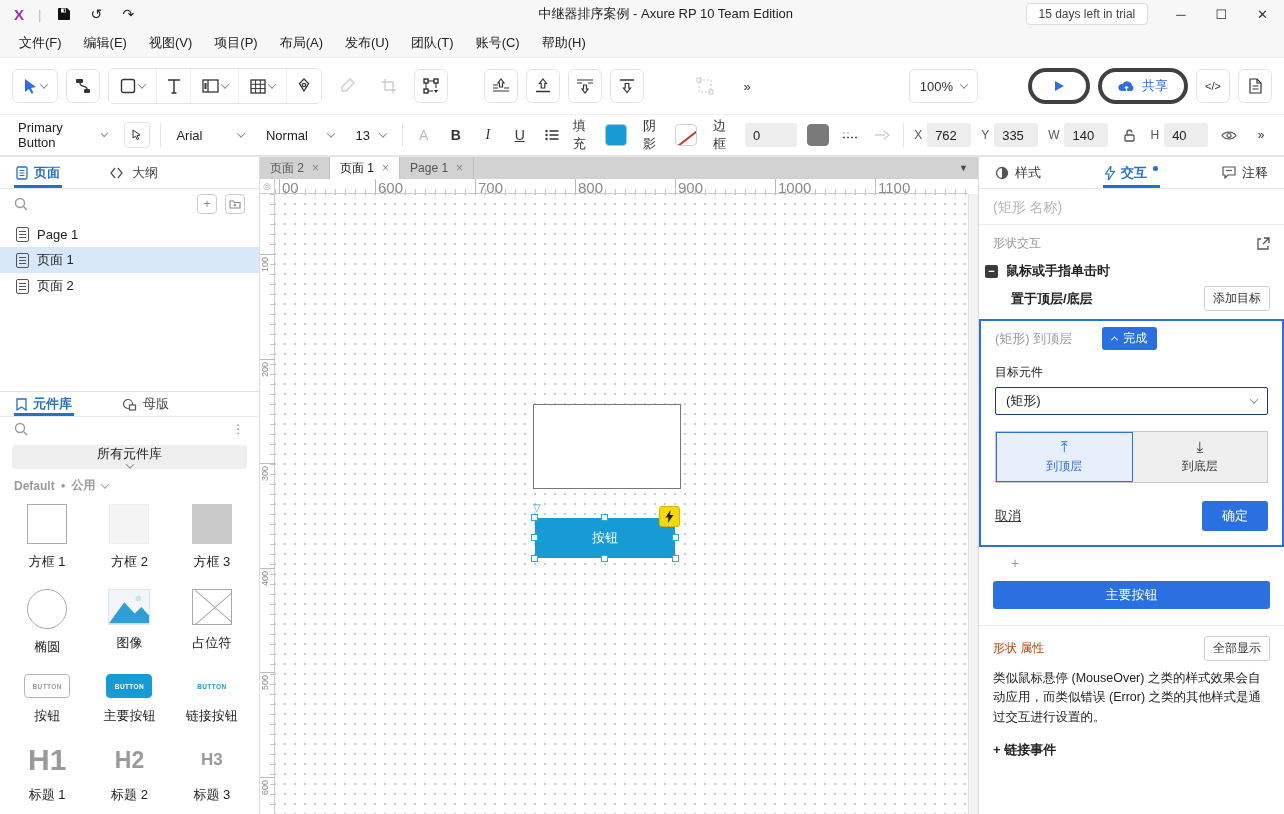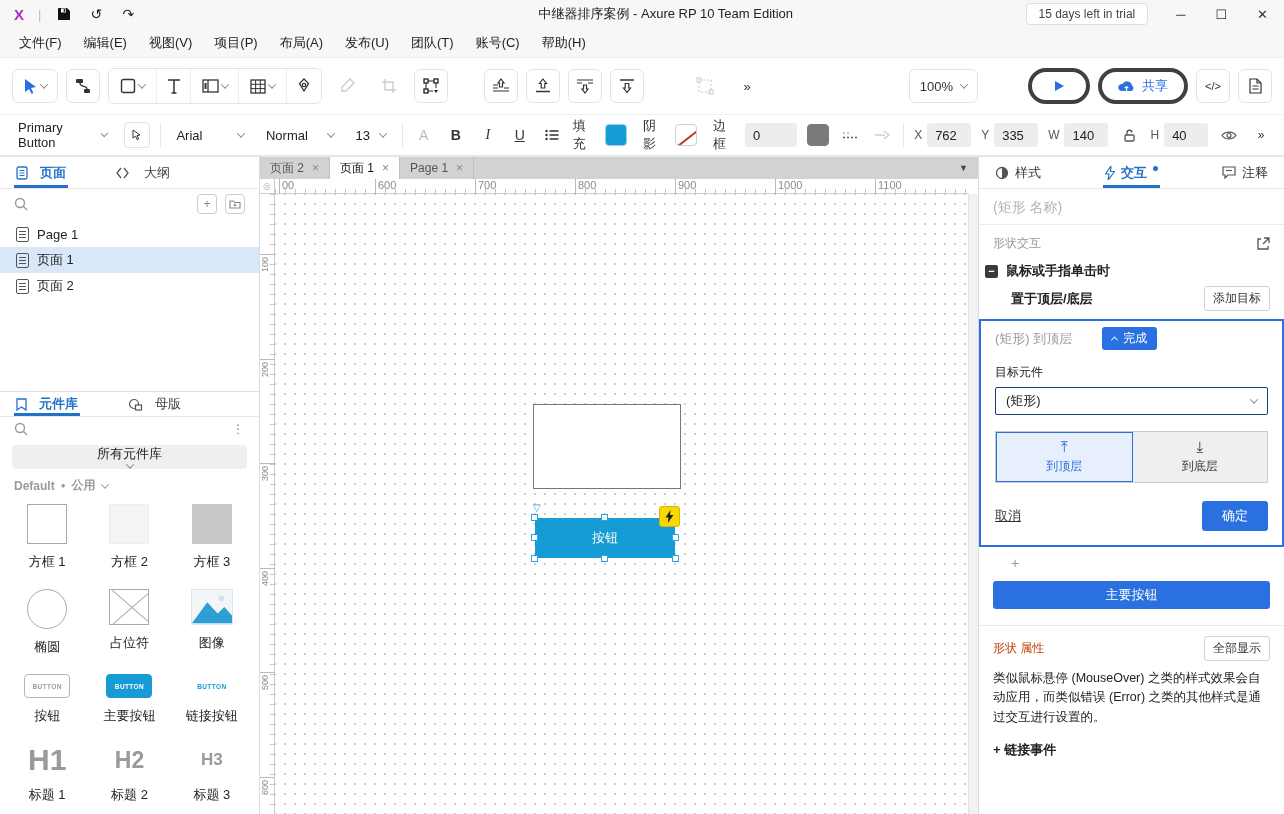--- a/index.html
+++ b/index.html
@@ -48,21 +48,21 @@
   .num-box { background:#ededed; border-radius:3px; height:24px; min-width:44px; display:flex; align-items:center; padding:0 8px; color:#222; }
   .coord { display:flex; align-items:center; gap:5px; }
   .coord .lbl { color:#555; font-size:12px; }
 
   
   .main { flex:1; display:flex; min-height:0; border-top:1px solid #e6e6e6; }
 
   
   .sidebar { width:260px; flex:0 0 auto; border-right:1px solid #dcdcdc; display:flex; flex-direction:column; background:#fff; }
   .panel-tabs { display:flex; align-items:center; height:32px; padding:0 14px; gap:6px; border-bottom:1px solid #e8e8e8; }
-  .panel-tab { display:flex; align-items:center; gap:12px; font-size:13px; color:#444; height:100%; position:relative; padding:0 2px; margin-right:40px; }
+  .panel-tab { display:flex; align-items:center; gap:6px; font-size:13px; color:#444; height:100%; position:relative; padding:0 2px; margin-right:40px; }
   .panel-tab.active { color:#2472c8; font-weight:bold; }
   .panel-tab.active::after { content:""; position:absolute; left:0; right:0; bottom:0; height:3px; background:#2472c8; }
   .search-row { display:flex; align-items:center; height:30px; padding:0 14px; gap:8px; color:#999; }
   .search-row .grow { flex:1; }
   .mini-btn { width:20px; height:20px; border:1px solid #ccc; border-radius:4px; display:flex; align-items:center; justify-content:center; color:#888; font-size:12px; background:#fff; }
   .page-list { padding:2px 0 8px; }
   .page-row { display:flex; align-items:center; gap:8px; height:26px; padding:0 16px; font-size:13px; color:#222; }
   .page-row.selected { background:#d9e8f8; }
   .doc-ic { width:13px; height:15px; border:1.2px solid #555; border-radius:2px; position:relative; flex:0 0 auto; }
   .doc-ic::before { content:""; position:absolute; left:2px; top:3px; right:2px; height:1.2px; background:#555; box-shadow:0 3px 0 #555, 0 6px 0 #555; }
@@ -91,21 +91,21 @@
   
   .canvas-col { flex:1; display:flex; flex-direction:column; min-width:0; position:relative; }
   .tabbar { height:22px; background:#d2d2d2; display:flex; align-items:stretch; font-size:12px; flex:0 0 auto; }
   .ctab { display:flex; align-items:center; gap:8px; padding:0 10px; color:#555; border-right:1px solid #c0c0c0; }
   .ctab.active { background:#fff; color:#111; }
   .ctab .x { color:#888; font-size:12px; }
   .tabbar-end { margin-left:auto; display:flex; align-items:center; padding:0 10px; color:#444; font-size:9px; }
   .canvas-wrap { flex:1; position:relative; overflow:hidden; background:#fff; }
   .ruler-corner { position:absolute; left:0; top:0; width:15px; height:15px; background:#fff; border-right:1px solid #ccc; border-bottom:1px solid #ccc; z-index:5; display:flex; align-items:center; justify-content:center; color:#aaa; font-size:9px; }
   .ruler-h { position:absolute; left:15px; right:10px; top:0; height:15px; background:#fff; border-bottom:1px solid #ccc; background-image:repeating-linear-gradient(to right,#c4c4c4 0 1px,transparent 1px 10px); background-size:100% 4px; background-position:0 100%; background-repeat:no-repeat; z-index:4; }
-  .ruler-h .rl { position:absolute; top:0px; font-size:11px; color:#8a8a8a; border-left:1px solid #bbb; padding-left:2px; height:15px; }
+  .ruler-h .rl { position:absolute; top:0px; font-size:15px; color:#8a8a8a; border-left:1px solid #bbb; padding-left:2px; height:15px; }
   .ruler-v { position:absolute; left:0; top:15px; bottom:0; width:15px; background:#fff; border-right:1px solid #ccc; background-image:repeating-linear-gradient(to bottom,#c4c4c4 0 1px,transparent 1px 10px); background-size:4px 100%; background-position:100% 0; background-repeat:no-repeat; z-index:4; }
   .ruler-v .rl { position:absolute; left:0; font-size:9px; color:#8a8a8a; writing-mode:vertical-rl; transform:rotate(180deg); border-bottom:1px solid #bbb; padding-bottom:2px; width:15px; text-align:right; }
   .canvas { position:absolute; left:15px; top:15px; right:10px; bottom:0; background:#fff; background-image:radial-gradient(#c8cdd3 0.8px, transparent 0.9px); background-size:10px 10px; background-position:5px 5px; }
   .canvas-scroll { position:absolute; right:0; top:15px; bottom:0; width:10px; background:#f2f2f2; border-left:1px solid #e2e2e2; z-index:6; }
   .cv-rect { position:absolute; left:258px; top:210px; width:148px; height:85px; background:#fff; border:1px solid #777; }
   .cv-btn { position:absolute; left:260px; top:324px; width:140px; height:40px; background:#169bd5; color:#fff; display:flex; align-items:center; justify-content:center; font-size:13px; }
   .handle { position:absolute; width:7px; height:7px; background:#fff; border:1px solid #29a8e0; }
   .h-nw{left:-4px;top:-4px} .h-n{left:calc(50% - 4px);top:-4px} .h-ne{right:-4px;top:-4px}
   .h-w{left:-4px;top:calc(50% - 4px)} .h-e{right:-4px;top:calc(50% - 4px)}
   .h-sw{left:-4px;bottom:-4px} .h-s{left:calc(50% - 4px);bottom:-4px} .h-se{right:-4px;bottom:-4px}
@@ -507,31 +507,31 @@
           </div>
           <div class="widget-cell">
             <span class="wi-box b3"></span>
             <span class="w-label">方框 3</span>
           </div>
           <div class="widget-cell">
             <span class="wi-ellipse"></span>
             <span class="w-label">椭圆</span>
           </div>
           <div class="widget-cell">
-            <span class="wi-ph"></span>
-            <span class="w-label">占位符</span>
-          </div>
-          <div class="widget-cell">
             <span class="wi-image">
               <svg class="ic" width="42" height="36" viewBox="0 0 42 36">
                   <polygon points="0,36 16,14 27,26 34,19 42,28 42,36" fill="#2e9fd4"></polygon>
                   <circle cx="31" cy="10" r="3" fill="#cfe2ee"></circle>
                 </svg>
             </span>
             <span class="w-label">图像</span>
+          </div>
+          <div class="widget-cell">
+            <span class="wi-ph"></span>
+            <span class="w-label">占位符</span>
           </div>
           <div class="widget-cell">
             <span class="wi-btn">BUTTON</span>
             <span class="w-label">按钮</span>
           </div>
           <div class="widget-cell">
             <span class="wi-btn primary">BUTTON</span>
             <span class="w-label">主要按钮</span>
           </div>
           <div class="widget-cell">

